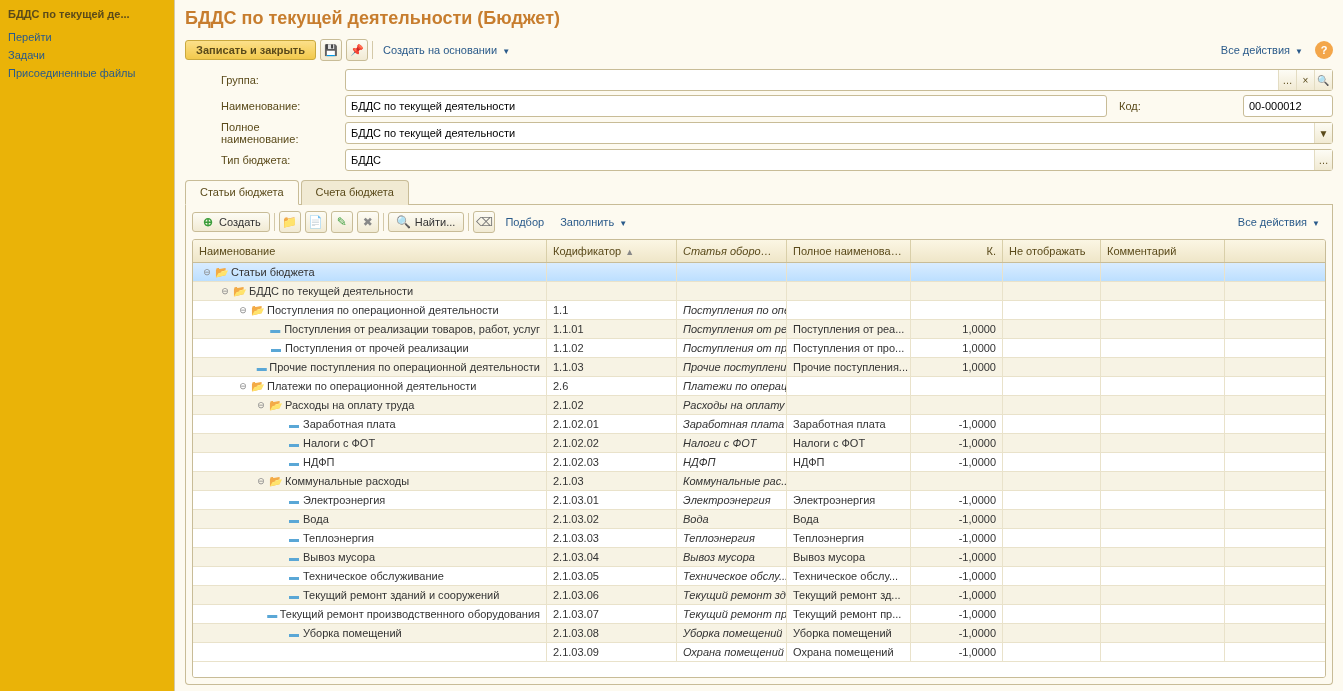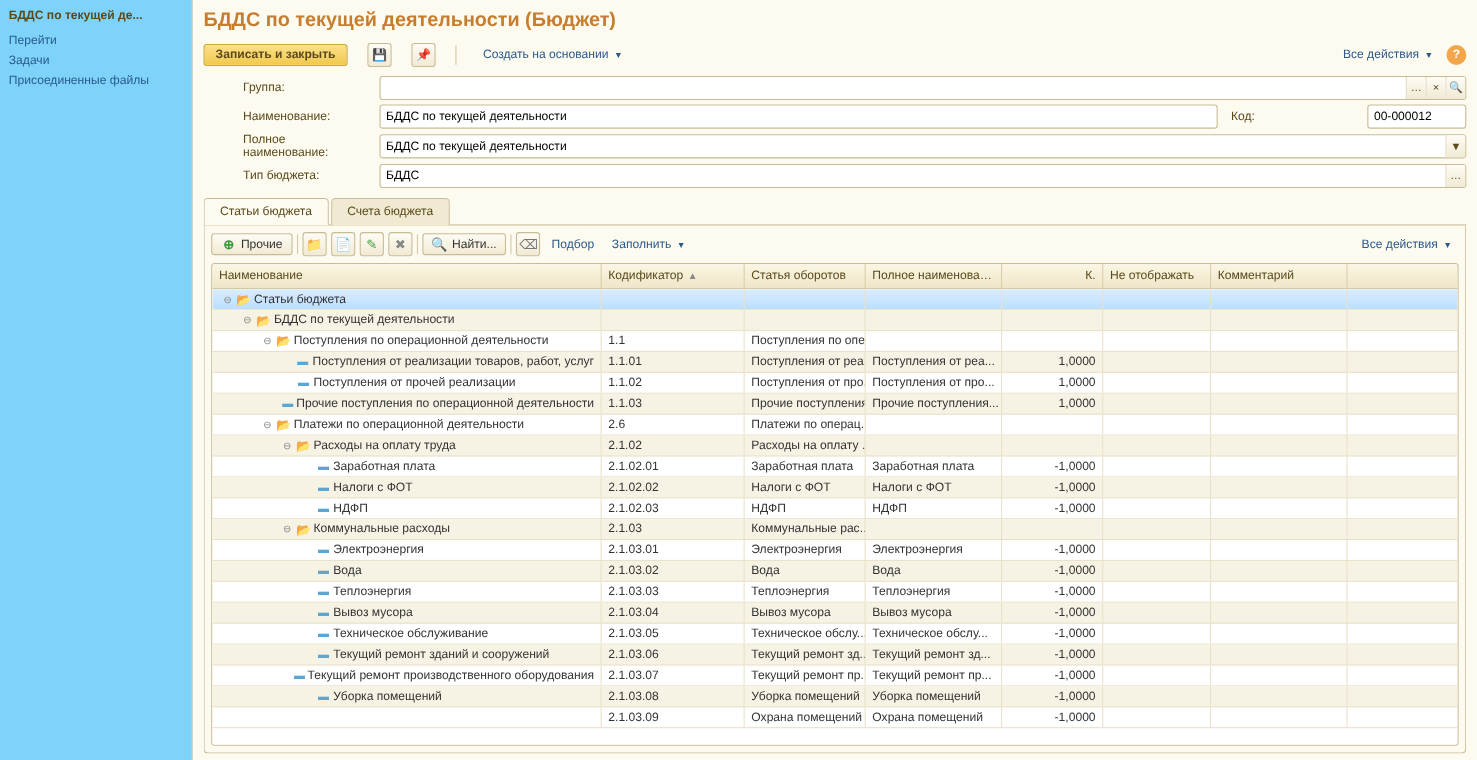--- a/index.html
+++ b/index.html
@@ -1,26 +1,26 @@
 <!DOCTYPE html>
 <html><head>
 <meta charset="utf-8">
 <style>
 * { box-sizing: border-box; margin: 0; padding: 0; }
 body { font-family: Arial, sans-serif; font-size: 11px; background: #fdfaf0; color: #333; }
 .app { display: flex; width: 1343px; height: 691px; }
 
-.sidebar { width: 175px; background: #7dd3fc; border-right: 1px solid #d4c9a8; padding: 4px 0; }
+.sidebar { width: 175px; background: #eab308; border-right: 1px solid #d4c9a8; padding: 4px 0; }
 .sidebar-title { font-weight: bold; color: #5a4a1a; padding: 4px 8px 8px; white-space: nowrap; overflow: hidden; text-overflow: ellipsis; }
 .sidebar-link { display: block; padding: 3px 8px; color: #2a5a8a; cursor: pointer; }
 
 .main { flex: 1; display: flex; flex-direction: column; padding: 6px 10px; overflow: hidden; }
 .page-title { font-size: 18px; font-weight: bold; color: #c77d2e; padding: 2px 0 8px; }
 
-.toolbar { display: flex; align-items: center; gap: 18px; padding: 2px 0 8px; justify-content: center; }
+.toolbar { display: flex; align-items: center; gap: 4px; padding: 2px 0 8px; justify-content: center; }
 .btn-primary { background: linear-gradient(#fce08a, #f2c94c); border: 1px solid #caa93e; border-radius: 3px; padding: 3px 10px; font-weight: bold; color: #5a4a1a; cursor: pointer; font-size: 11px; }
 .btn-icon { width: 22px; height: 22px; border: 1px solid #c8bc97; border-radius: 3px; background: linear-gradient(#fdfcf5,#f1ead3); display: inline-flex; align-items: center; justify-content: center; cursor: pointer; font-size: 11px; }
 .toolbar-sep { width: 1px; height: 18px; background: #d4c9a8; }
 .btn-link { color: #2a5a8a; background: none; border: none; padding: 3px 6px; cursor: pointer; font-size: 11px; }
 .btn-link .dd { font-size: 8px; margin-left: 2px; }
 .toolbar-right { margin-left: auto; display: flex; align-items: center; gap: 6px; }
 .help-icon { width: 18px; height: 18px; border-radius: 50%; background: #f3a64a; color: #fff; display: inline-flex; align-items: center; justify-content: center; font-weight: bold; font-size: 11px; }
 
 .form-row { display: flex; align-items: center; margin-bottom: 4px; gap: 6px; }
 .form-row label { width: 118px; color: #5a4a1a; margin-left: 36px; }
@@ -42,21 +42,21 @@
 .green-plus { color: #3a9d3a; font-weight: bold; }
 .folder-star { color: #e0a030; }
 .pencil { color: #3a9d3a; }
 .page { color: #888; }
 .magnifier { color: #777; }
 
 .grid-wrap { flex: 1; border: 1px solid #c8bc97; border-radius: 3px; overflow: hidden; display: flex; flex-direction: column; }
 .grid-header { display: flex; background: linear-gradient(#fbf6e4,#efe6c8); border-bottom: 1px solid #c8bc97; }
 .gh { padding: 5px 6px; border-right: 1px solid #d9cfa9; color: #5a4a1a; font-size: 11px; white-space: nowrap; overflow: hidden; text-overflow: ellipsis; flex-shrink: 0; }
 .gh .sort { font-size: 9px; color: #888; margin-left: 4px; }
-.c0 { width: 354px; } .c1 { width: 130px; } .c2 { width: 110px; } .c3 { width: 124px; } .c4 { width: 92px; text-align: right; } .c5 { width: 98px; } .c6 { width: 124px; } .c-scroll { width: 16px; border-right:none; }
+.c0 { width: 354px; } .c1 { width: 130px; } .c2 { width: 110px; font-style: italic; } .c3 { width: 124px; } .c4 { width: 92px; text-align: right; } .c5 { width: 98px; } .c6 { width: 124px; } .c-scroll { width: 16px; border-right:none; }
 
 .grid-body { flex: 1; overflow-y: scroll; overflow-x: hidden; background: #fff; }
 .row { display: flex; border-bottom: 1px solid #e9e2ca; height: 19px; align-items: stretch; }
 .row.sel { background: linear-gradient(#d9ecff,#bcdfff); }
 .row.alt { background: #f7f3e4; }
 .cell { padding: 2px 6px; border-right: 1px solid #e9e2ca; white-space: nowrap; overflow: hidden; text-overflow: ellipsis; font-size: 11px; display: flex; align-items: center; flex-shrink: 0; }
 .cell.c4 { justify-content: flex-end; }
 .cell.c0 { gap: 2px; }
 .indent { display: inline-block; }
 .toggle { width: 12px; text-align: center; color: #888; font-size: 9px; }
@@ -147,21 +147,21 @@
 
     <div class="tabs">
       <div class="tab active">Статьи бюджета</div>
       <div class="tab">Счета бюджета</div>
     </div>
 
     <div class="tabpanel">
       <div class="grid-toolbar">
         <button class="btn-create">
             <span class="mini-icon green-plus">⊕</span>
-            <span>Прочие</span>
+            <span>Создать</span>
           </button>
         <span class="toolbar-sep"></span>
         <button class="btn-icon">
             <span class="mini-icon folder-star">📁</span>
           </button>
         <button class="btn-icon">
             <span class="mini-icon folder-star">📄</span>
           </button>
         <button class="btn-icon">
             <span class="mini-icon pencil">✎</span>

